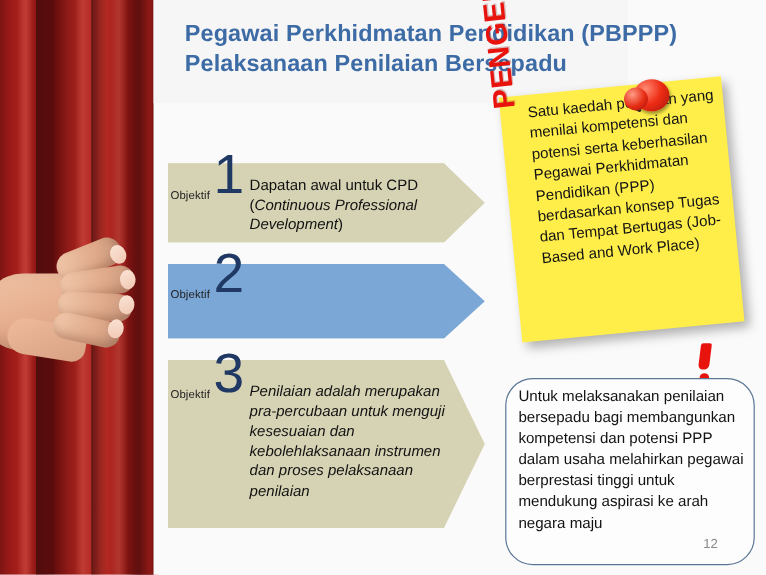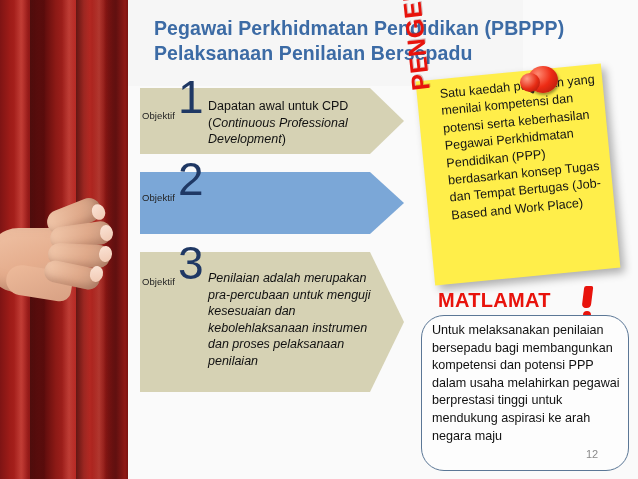--- a/index.html
+++ b/index.html
@@ -82,21 +82,21 @@
   }
 
   
   .title{
     position:absolute;left:154px;top:16px;width:420px;
     font-size:19.5px;line-height:25px;font-weight:bold;
     color:#3c6ba5;letter-spacing:.1px;
   }
 
   
-  .obj{position:absolute;}
+  .obj{position:absolute;margin-top:48px;}
   .obj-label{
     position:absolute;font-size:9.5px;color:#222;letter-spacing:.1px;
     z-index:4;
   }
   .obj-num{
     position:absolute;z-index:4;
     font-size:46px;line-height:46px;font-weight:400;
     color:#1f3864;font-family:"Liberation Sans", sans-serif;
   }
   .arrow{position:absolute;z-index:2;}
@@ -268,21 +268,20 @@
     <div class="sticky"></div>
     <div class="sticky-text">Satu kaedah penilaian yang menilai kompetensi dan potensi serta keberhasilan Pegawai Perkhidmatan Pendidikan (PPP) berdasarkan konsep Tugas dan Tempat Bertugas (Job-Based and Work Place)</div>
     <div class="pushpin">
       <div class="pin-needle"></div>
       <div class="pin-head"></div>
       <div class="pin-knob"></div>
     </div>
     <div class="pengenalan">PENGENALAN</div>
   </div>
 
-  <div class="matlamat-title">MATLAMAT</div>
   <div class="excl">
     <div class="excl-bar"></div>
     <div class="excl-dot"></div>
   </div>
   <div class="matlamat-box">
     <div class="matlamat-text">Untuk melaksanakan penilaian bersepadu bagi membangunkan kompetensi dan potensi PPP dalam usaha melahirkan pegawai berprestasi tinggi untuk mendukung aspirasi ke arah negara maju</div>
   </div>
 
   <div class="page-num">12</div>
 

